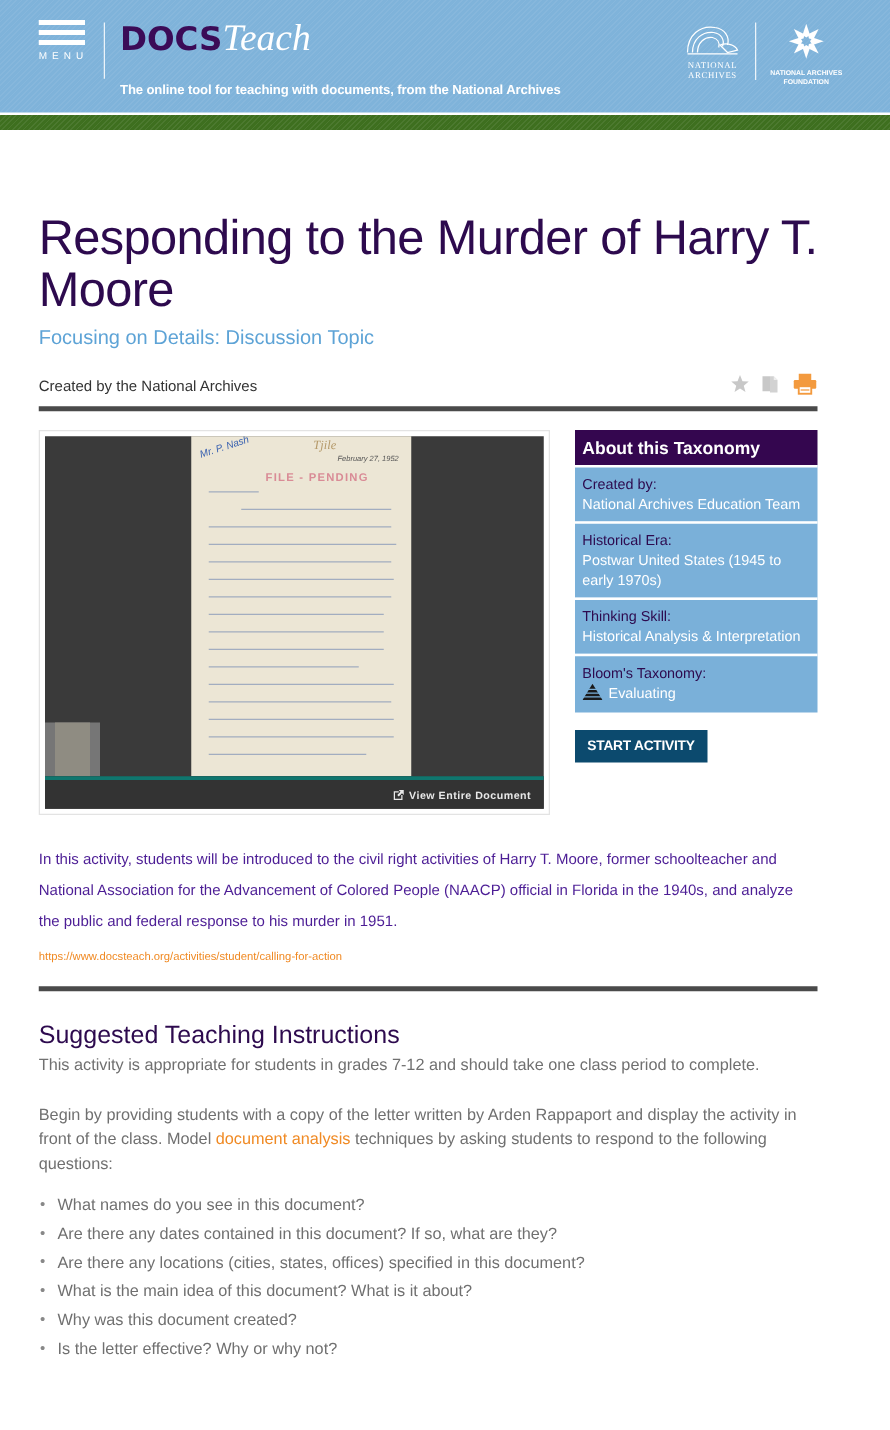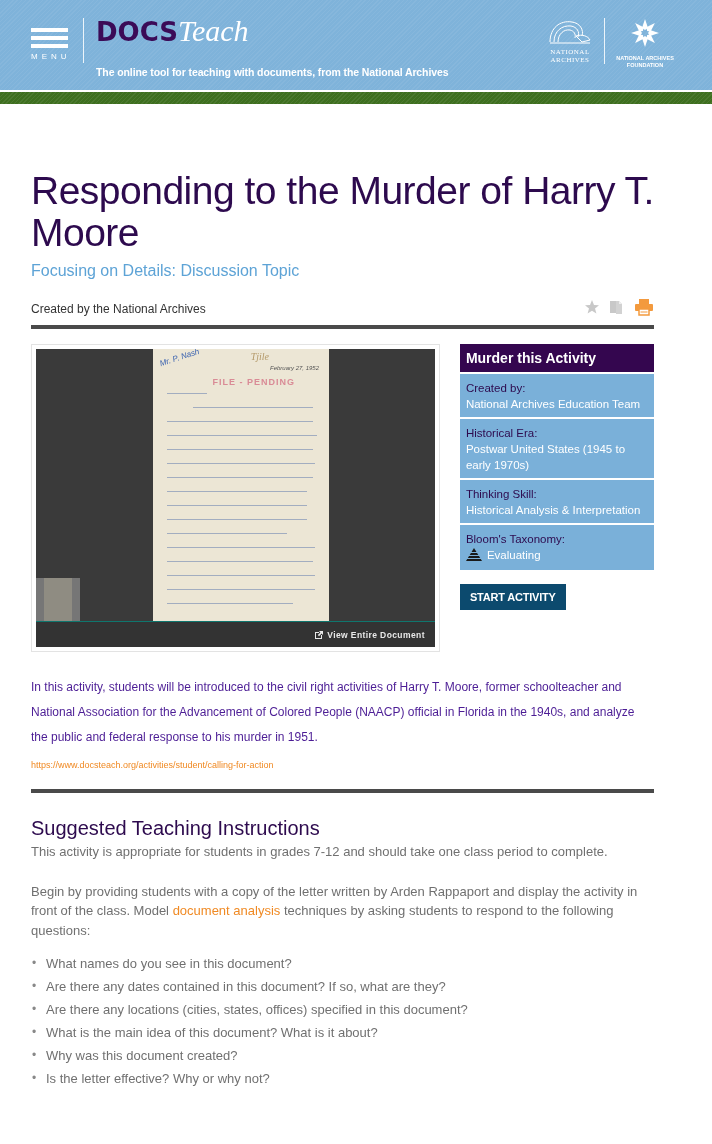--- a/index.html
+++ b/index.html
@@ -12,21 +12,21 @@
       background-color: #7fb3da;
       background-image: repeating-linear-gradient(135deg, rgba(255,255,255,0.06) 0 1px, transparent 1px 3px);
       position: relative;
     }
     .header-divider { height: 2px; background: #ffffff; }
     .green-band {
       height: 12px;
       background-color: #3e6f1f;
       background-image: repeating-linear-gradient(135deg, rgba(255,255,255,0.07) 0 1px, transparent 1px 3px);
     }
-    .menu-btn { position: absolute; left: 31px; top: 28px; width: 38px; cursor: pointer; }
+    .menu-btn { position: absolute; left: 31px; top: 16px; width: 38px; cursor: pointer; }
     .menu-btn .bar { height: 4px; background: #fff; margin-bottom: 4px; width: 37px; }
     .menu-btn .menu-label { font-size: 8px; letter-spacing: 4px; color: #fff; margin-top: 2px; }
     .header-vline { position: absolute; left: 83px; top: 18px; width: 1px; height: 45px; background: rgba(255,255,255,0.85); }
     .logo { position: absolute; left: 96px; top: 14px; }
     .logo .docs { font-family: "DejaVu Sans", sans-serif; font-weight: bold; font-size: 26px; color: #3b0b57; letter-spacing: 0px; }
     .logo .teach { font-family: "Liberation Serif", serif; font-style: italic; font-size: 30px; color: #ffffff; }
     .tagline { position: absolute; left: 96px; top: 66px; font-size: 10.5px; color: #fff; font-weight: bold; letter-spacing: -0.1px; text-align: right; }
 
     .na-logo { position: absolute; left: 545px; top: 18px; width: 50px; text-align: center; color: #fff; }
     .na-logo svg { display: block; margin: 0 auto; }
@@ -68,21 +68,21 @@
     .doc-page .corner-note { position: absolute; left: 6px; top: 4px; font-size: 8px; color: #3a62b0; transform: rotate(-18deg); font-style: italic; }
     .doc-page .date-note { position: absolute; right: 10px; top: 16px; font-size: 6px; color: #555; font-style: italic; }
     .doc-page .title-note { position: absolute; right: 60px; top: 2px; font-size: 10px; color: #b59a6a; font-style: italic; font-family: "Liberation Serif", serif; }
     .thumb {
       position: absolute; left: 0; top: 229px; width: 44px; height: 43px;
       background: #767676; cursor: pointer;
     }
     .thumb-page { position: absolute; left: 8px; top: 0; width: 28px; height: 43px; background: #8f8c82; }
     .viewer-bar {
       position: absolute; left: 0; bottom: 0; width: 100%; height: 26px;
-      background: #333; border-top: 1px solid #0f766e;
+      background: #333; border-top: 3px solid #0f766e;
       display: flex; justify-content: flex-end; align-items: center; padding-right: 10px;
     }
     .view-entire { color: #e8e8e8; font-size: 8.5px; font-weight: bold; letter-spacing: 0.4px; cursor: pointer; display: flex; align-items: center; gap: 3px; }
 
     .about { width: 201px; }
     .about-header {
       background: #34064f; color: #fff; font-weight: bold; font-size: 14px;
       padding: 6px 6px; height: 28px;
     }
     .about-item {
@@ -232,21 +232,21 @@
                 <path d="M1 2 H5 V3 H2 V8 H7 V5 H8 V9 H1 Z" fill="#e8e8e8"></path>
                 <path d="M5 1 H9 V5 L7.6 3.6 L5 6.2 L3.8 5 L6.4 2.4 Z" fill="#e8e8e8"></path>
               </svg>
             <span>View Entire Document</span>
           </a>
         </div>
       </div>
     </div>
 
     <aside class="about">
-      <div class="about-header">Murder this Activity</div>
+      <div class="about-header">About this Taxonomy</div>
       <div class="about-item">
         <div class="label">Created by:</div>
         <div class="value">National Archives Education Team</div>
       </div>
       <div class="about-item">
         <div class="label">Historical Era:</div>
         <div class="value">Postwar United States (1945 to early 1970s)</div>
       </div>
       <div class="about-item">
         <div class="label">Thinking Skill:</div>

